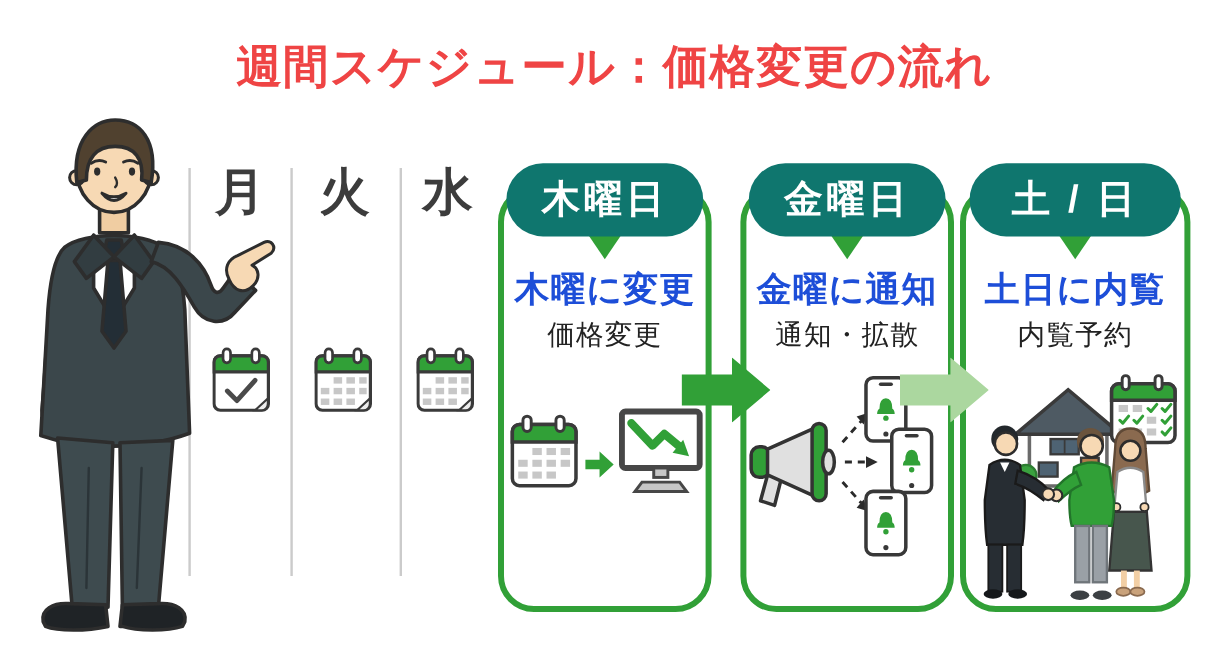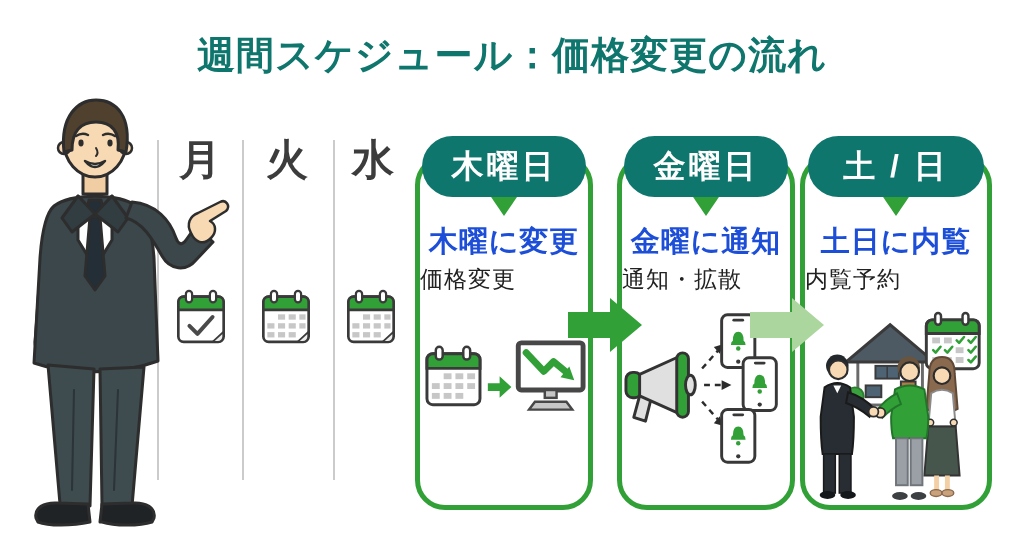--- a/index.html
+++ b/index.html
@@ -12,21 +12,21 @@
     background: #ffffff;
     overflow: hidden;
   }
   
   .page-title {
     position: absolute;
     top: 30px; left: 0; width: 1024px;
     text-align: center;
     font-size: 38px;
     font-weight: bold;
-    color: #0f766e;
+    color: #ef4444;
     letter-spacing: 1px;
   }
   
   .divider {
     position: absolute;
     top: 140px;
     width: 2px;
     height: 340px;
     background: #cbcbcb;
   }
@@ -88,20 +88,21 @@
     top: 62px; left: 0; right: 0;
     text-align: center;
     font-size: 29px;
     font-weight: bold;
     color: #1d4ed8;
     letter-spacing: 1px;
   }
   .card-subheading {
     position: absolute;
     top: 104px; left: 0; right: 0;
+    text-align: center;
     font-size: 23px;
     color: #222222;
     letter-spacing: 1px;
   }
   .card-illustration { position: absolute; }
   
   .flow-arrow { position: absolute; z-index: 4; }
   
   .presenter { position: absolute; left: 10px; top: 90px; z-index: 2; }
 </style>

